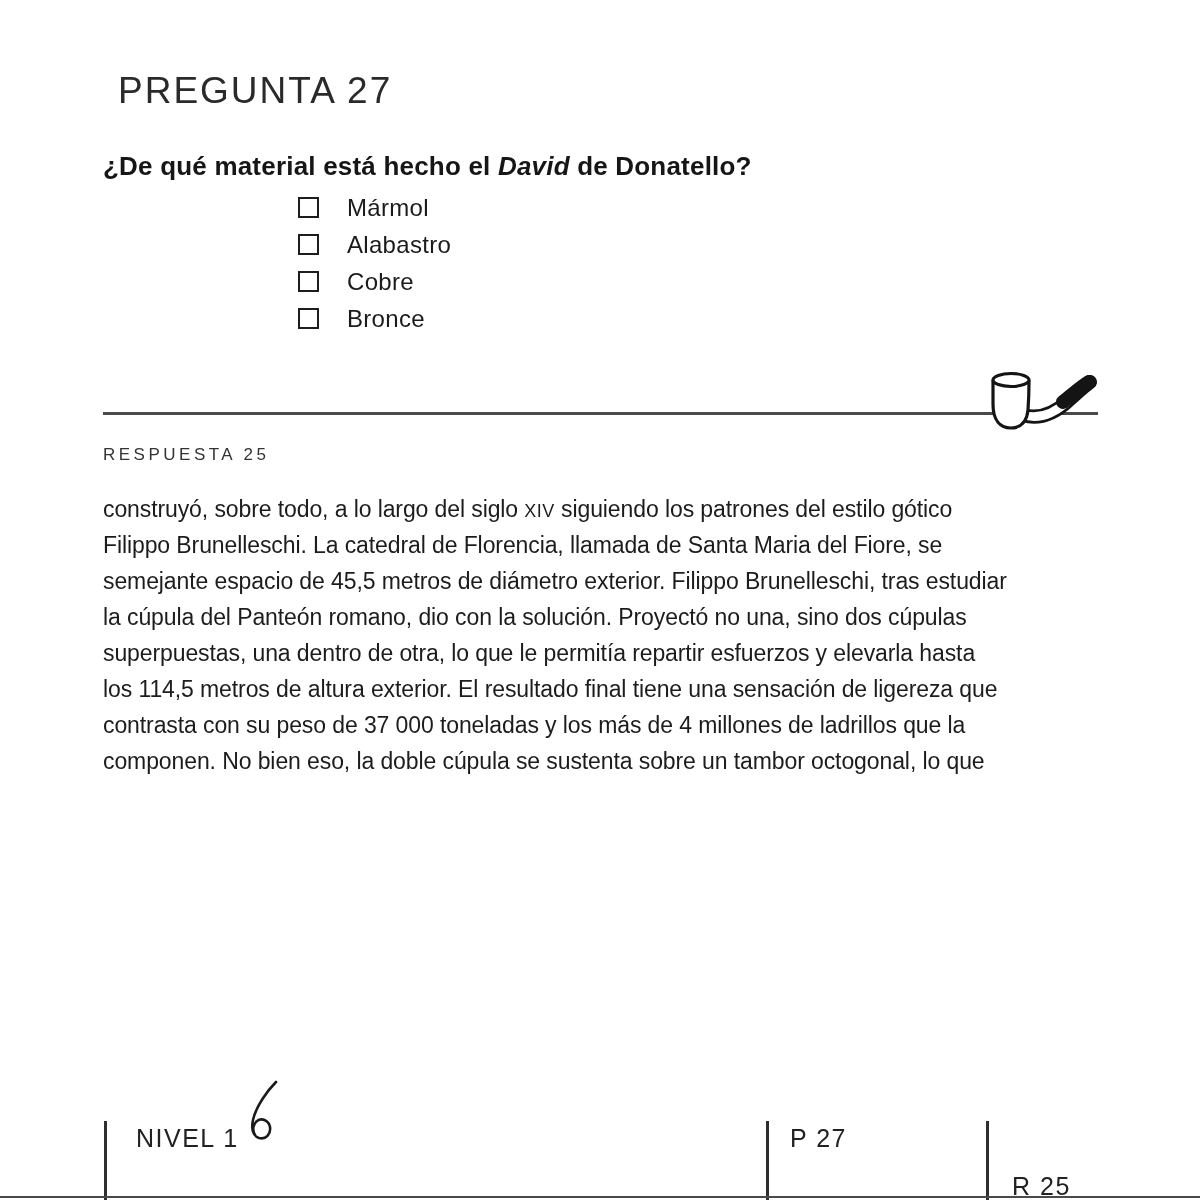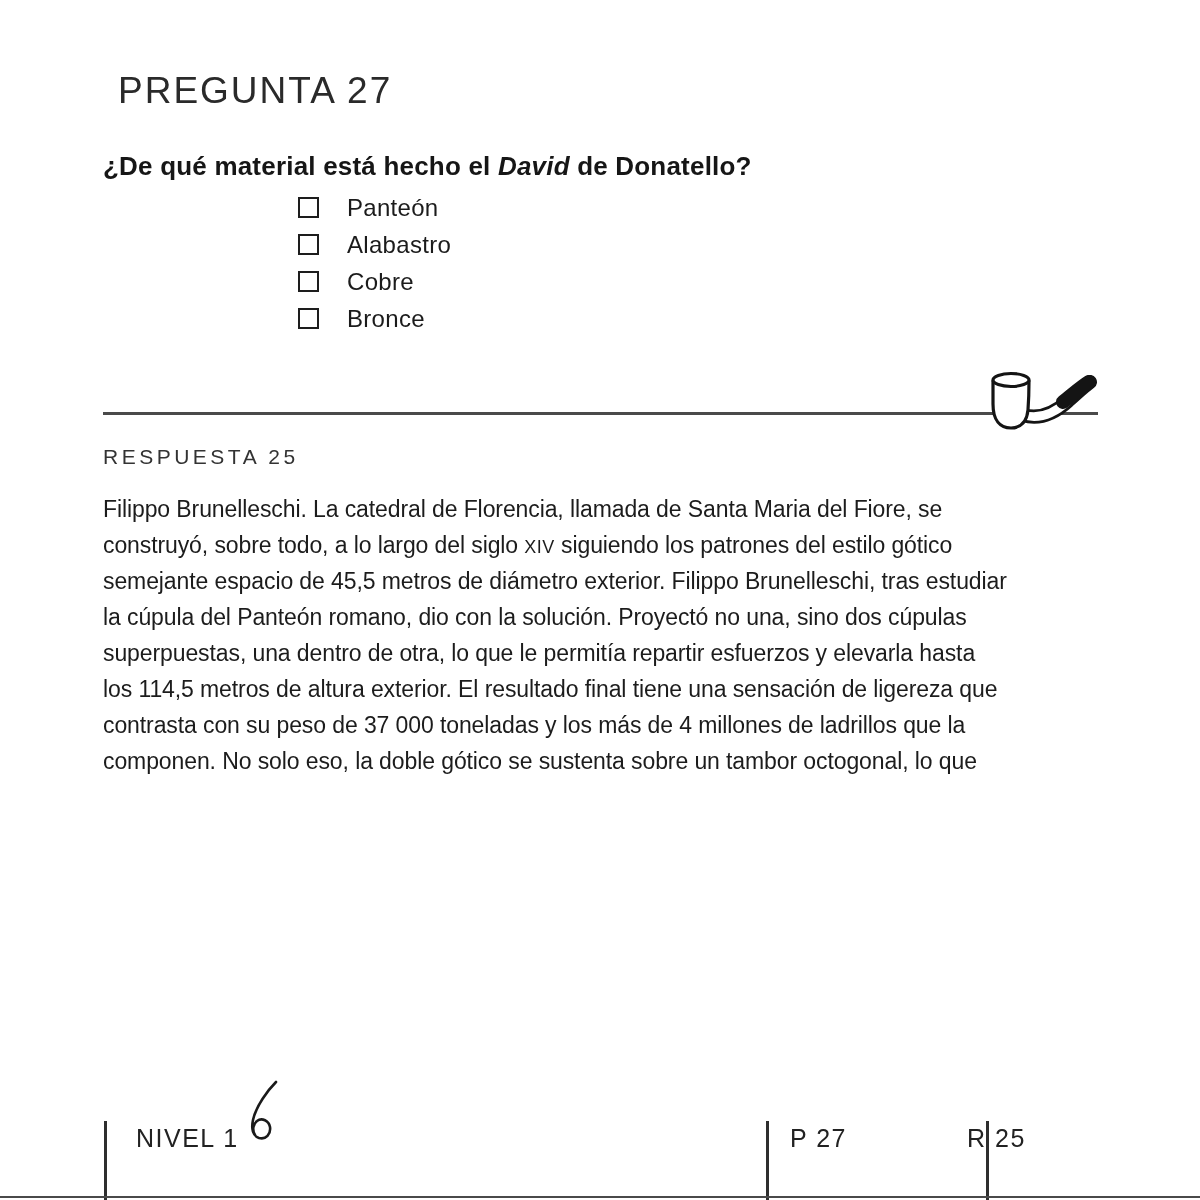--- a/index.html
+++ b/index.html
@@ -31,55 +31,55 @@
     margin-left:28px;font-size:24px;font-weight:400;letter-spacing:.3px;color:#1b1b1b;
   }
 
   .divider{
     left:103px;top:412px;width:995px;height:3px;background:#4a4a4a;
   }
   .pipe{left:983px;top:368px;width:118px;height:66px;}
 
   .answer-title{
     left:103px;top:445px;
-    font-size:21px;font-weight:400;letter-spacing:3.5px;color:#333333;
+    font-size:17px;font-weight:400;letter-spacing:3.5px;color:#333333;
   }
   .answer-body{
     left:103px;top:491px;width:1020px;
     font-size:23px;font-weight:400;color:#1c1c1c;letter-spacing:-0.1px;
   }
   .body-line{white-space:nowrap;line-height:36px;height:36px;}
   .sc{font-size:0.78em;letter-spacing:.5px;}
 
   .vbar{width:2.5px;background:#2e2e2e;top:1121px;height:79px;}
   .vbar.b1{left:104px;}
   .vbar.b2{left:766px;}
   .vbar.b3{left:986px;}
   .footer-label{
     top:1124px;font-size:25px;font-weight:400;letter-spacing:1.5px;color:#222;
   }
   .fl1{left:136px;}
   .fl2{left:790px;}
-  .fl3{left:967px;}
+  .fl3{left:1012px;margin-top:48px;}
   .handwritten{left:243px;top:1079px;width:44px;height:62px;}
   .bottom-rule{left:0;top:1196px;width:1200px;height:2px;background:#4a4a4a;}
 </style>
 </head>
 <body>
 
 <div class="abs page-title">PREGUNTA 27</div>
 
 <div class="abs question">
   <span>¿De qué material está hecho el </span><span class="it">David</span><span> de Donatello?</span>
 </div>
 
 <div class="abs options">
   <div class="option-row">
     <span class="checkbox"></span>
-    <span class="option-label">Panteón</span>
+    <span class="option-label">Mármol</span>
   </div>
   <div class="option-row">
     <span class="checkbox"></span>
     <span class="option-label">Alabastro</span>
   </div>
   <div class="option-row">
     <span class="checkbox"></span>
     <span class="option-label">Cobre</span>
   </div>
   <div class="option-row">
@@ -97,28 +97,28 @@
 
   <path d="M80 34 C89 27 98 19 106 14" fill="none" stroke="#141414" stroke-width="14" stroke-linecap="round"></path>
 
   <path d="M10 13 L10 36 C10 52 17 60 28 60 C38 60 44 53 45 42 C45.5 35 46 20 46 13 Z" fill="#ffffff" stroke="#141414" stroke-width="3.2" stroke-linejoin="round"></path>
 
   <ellipse cx="28" cy="12" rx="18" ry="6.5" fill="#ffffff" stroke="#141414" stroke-width="3.2"></ellipse>
 </svg>
 
 <div class="abs answer-title">RESPUESTA 25</div>
 <div class="abs answer-body">
+    <div class="body-line">construyó, sobre todo, a lo largo del siglo <span class="sc">XIV</span> siguiendo los patrones del estilo gótico</div>
     <div class="body-line">Filippo Brunelleschi. La catedral de Florencia, llamada de Santa Maria del Fiore, se</div>
-    <div class="body-line">construyó, sobre todo, a lo largo del siglo <span class="sc">XIV</span> siguiendo los patrones del estilo gótico</div>
     <div class="body-line">semejante espacio de 45,5 metros de diámetro exterior. Filippo Brunelleschi, tras estudiar</div>
     <div class="body-line">la cúpula del Panteón romano, dio con la solución. Proyectó no una, sino dos cúpulas</div>
     <div class="body-line">superpuestas, una dentro de otra, lo que le permitía repartir esfuerzos y elevarla hasta</div>
     <div class="body-line">los 114,5 metros de altura exterior. El resultado final tiene una sensación de ligereza que</div>
     <div class="body-line">contrasta con su peso de 37 000 toneladas y los más de 4 millones de ladrillos que la</div>
-    <div class="body-line">componen. No solo eso, la doble gótico se sustenta sobre un tambor octogonal, lo que</div>
+    <div class="body-line">componen. No bien eso, la doble cúpula se sustenta sobre un tambor octogonal, lo que</div>
   </div>
 
 <div class="abs vbar b1"></div>
 <div class="abs footer-label fl1">NIVEL 1</div>
 
 <svg class="abs handwritten" viewBox="0 0 44 62">
   <path d="M33 3 C25 11 13 27 10 41 C8 50 10 57 16 59 C23 61 28 55 27 48 C26 42 19 38 14 42 C10 45 9 51 12 56" fill="none" stroke="#1a1a1a" stroke-width="2.6" stroke-linecap="round"></path>
 </svg>
 
 <div class="abs vbar b2"></div>

